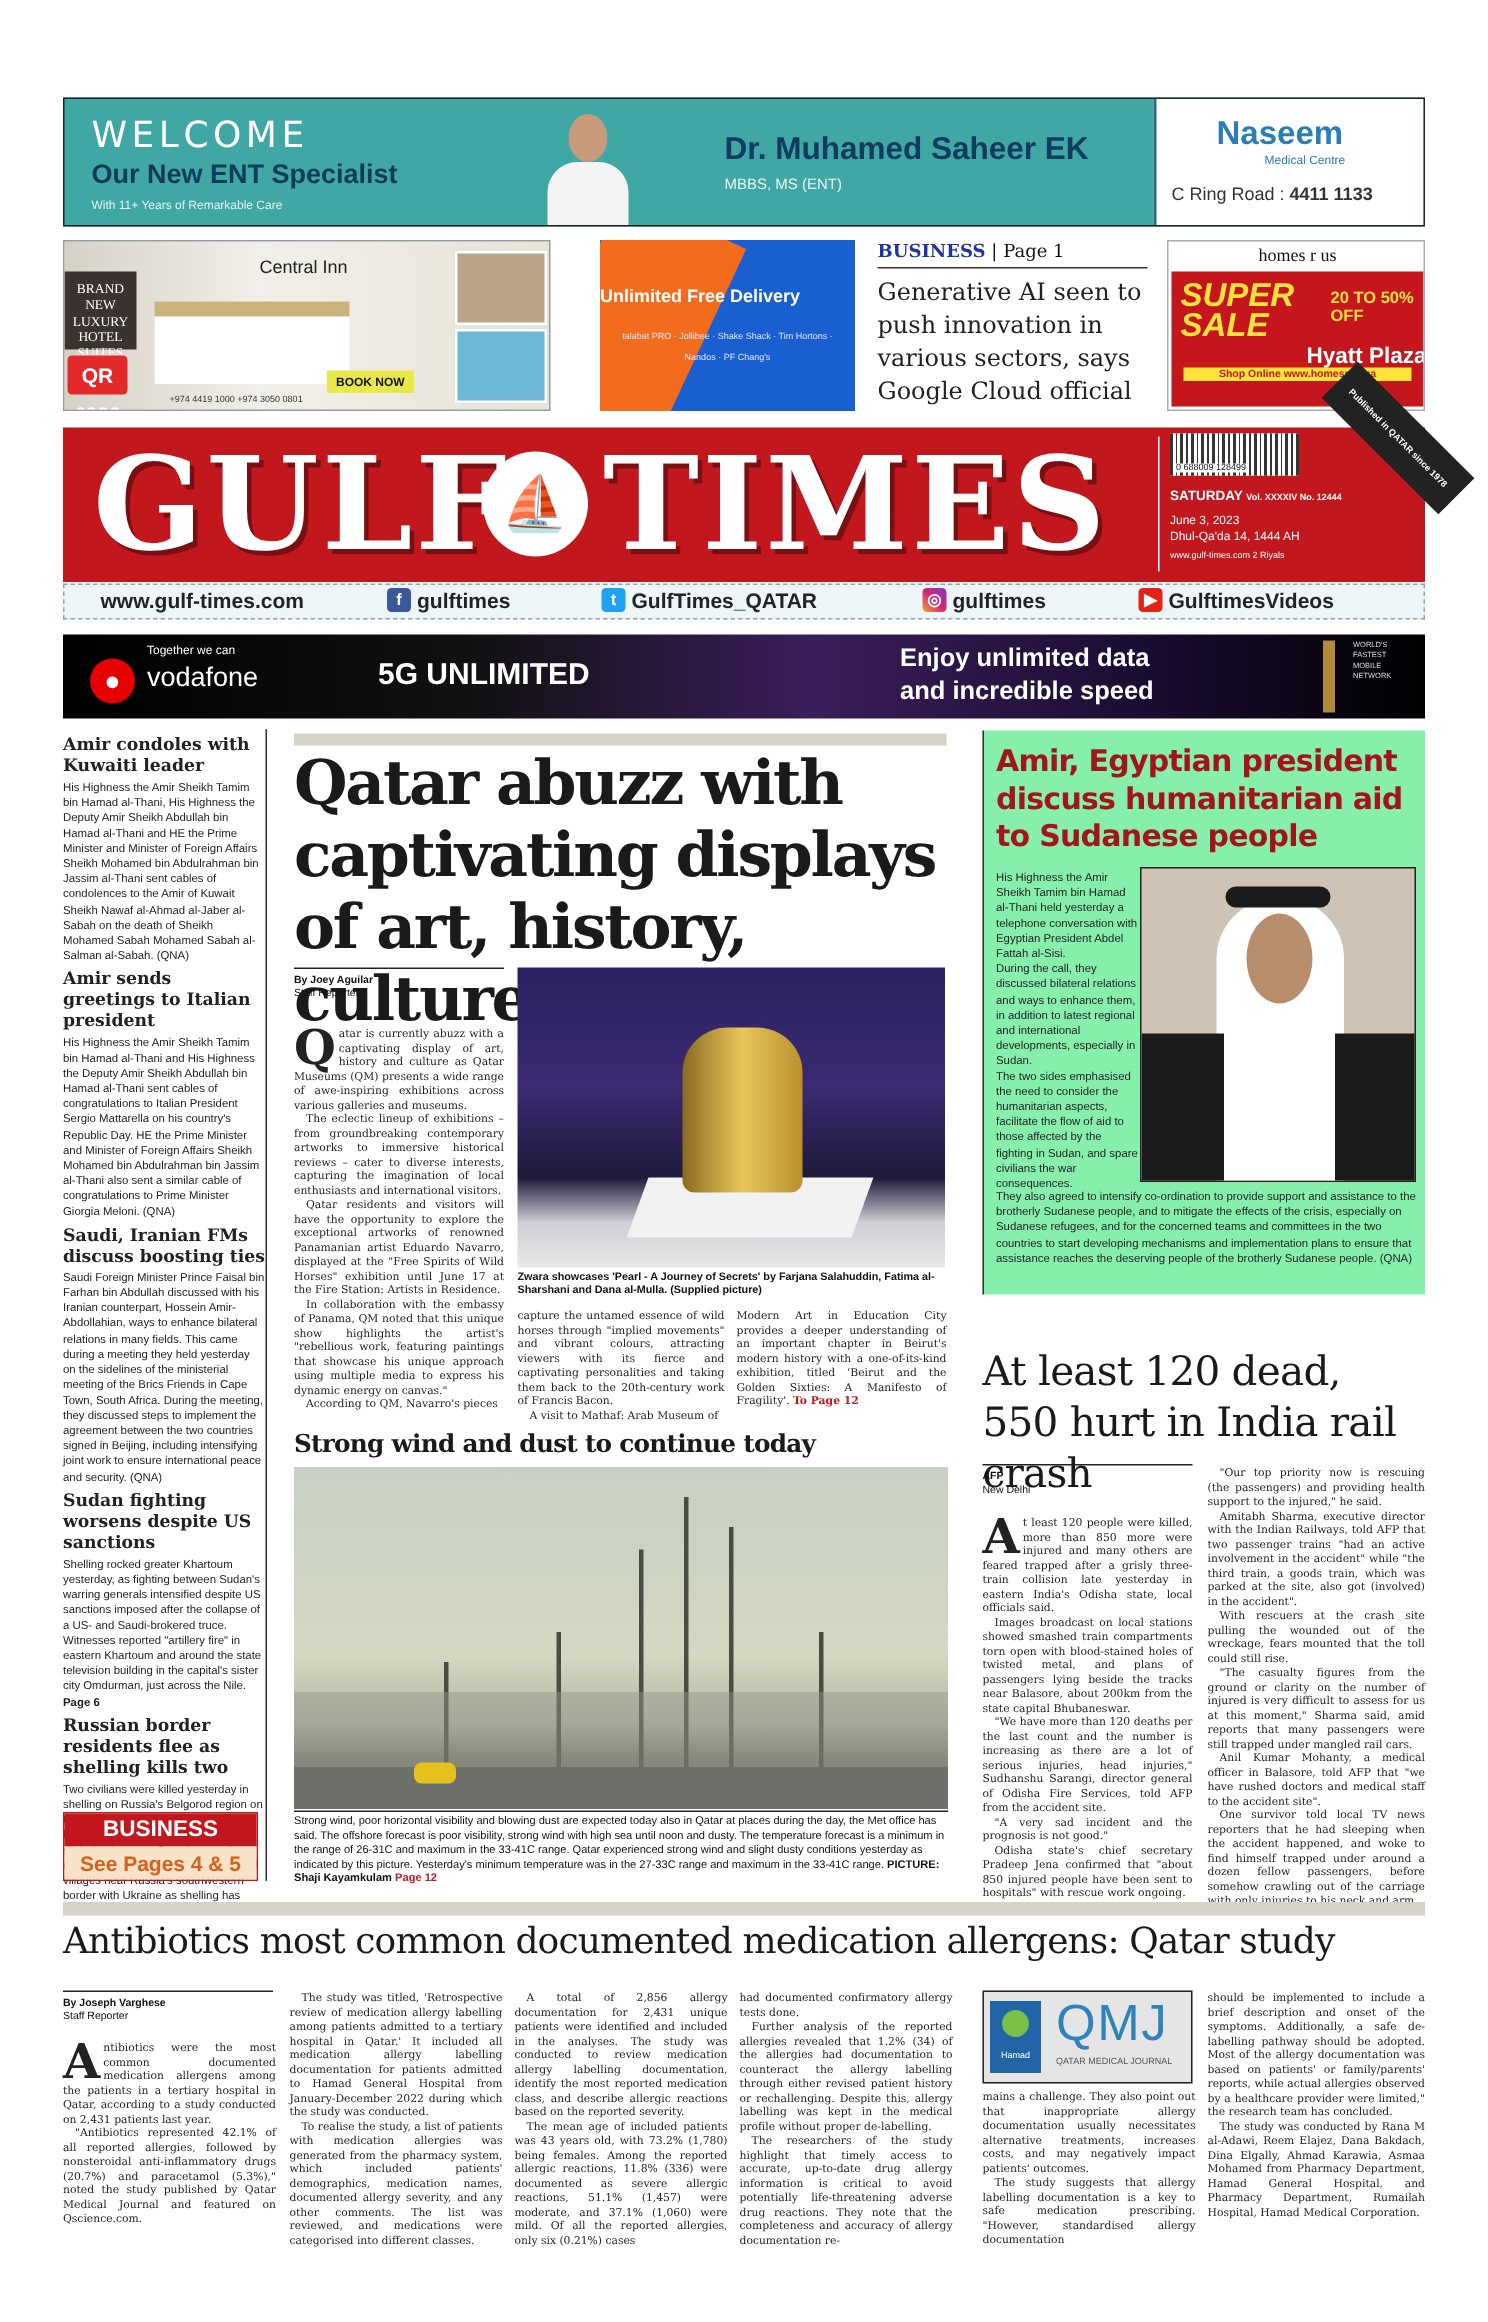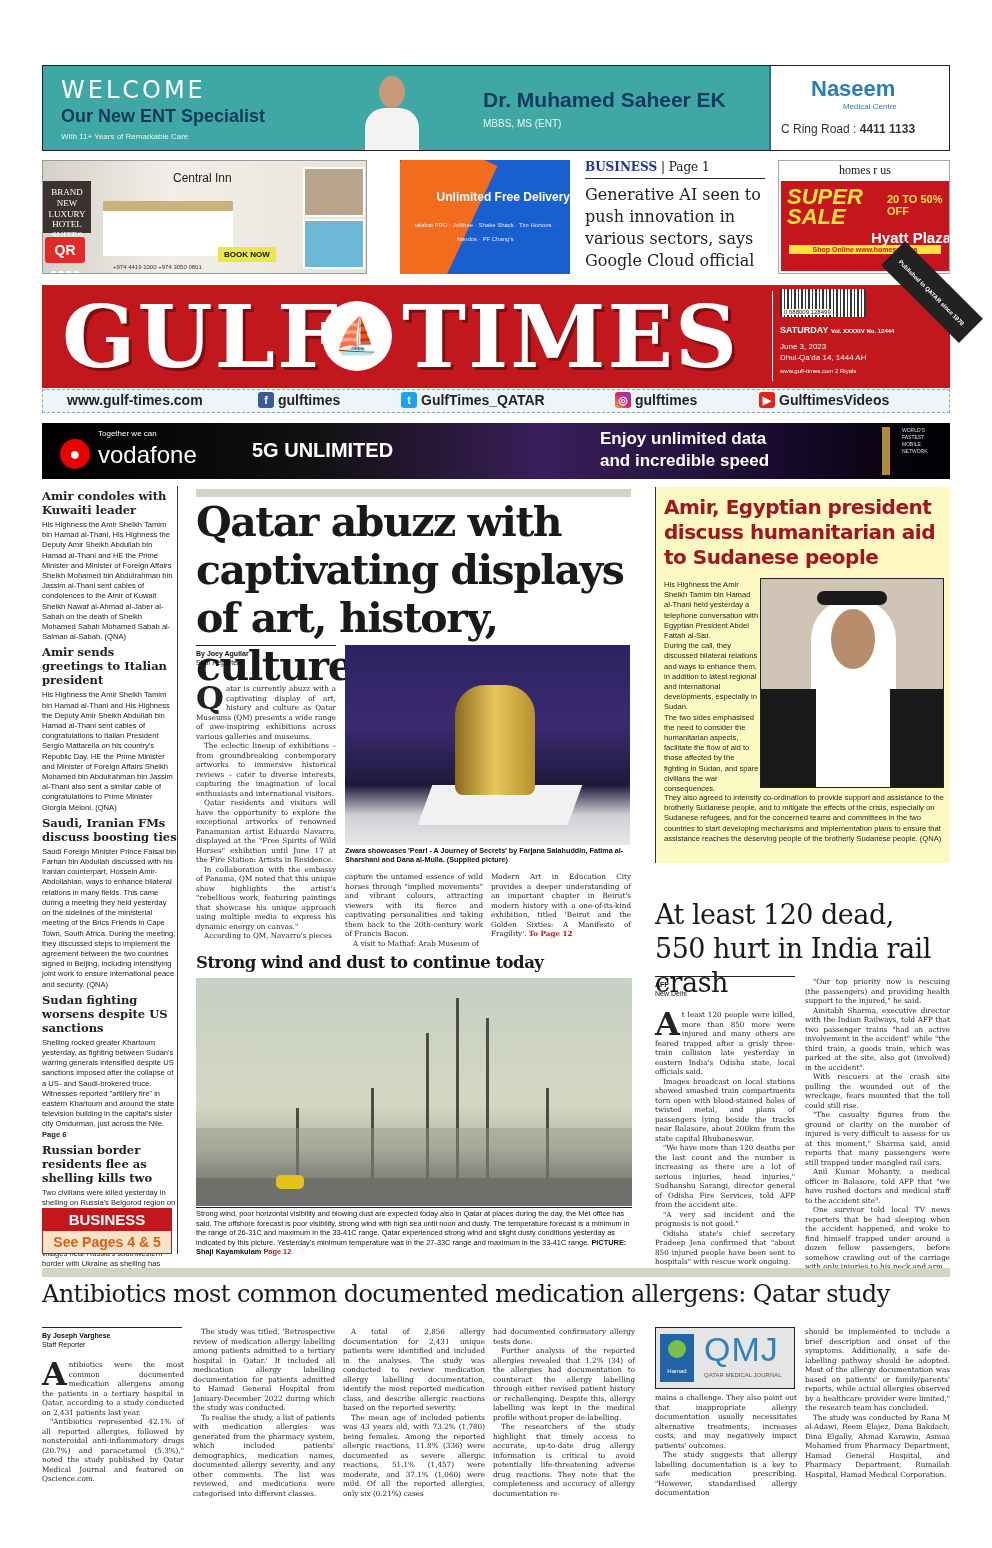--- a/index.html
+++ b/index.html
@@ -23,21 +23,21 @@
 #ad-hotel .bnl{left:0;top:20px;width:48px;height:52px;background:#3b3330;color:#fff;font-family:"Liberation Serif",serif;font-size:9px;text-align:center;padding-top:6px;line-height:1.2}
 #ad-hotel .price{left:2px;top:76px;width:40px;height:26px;background:#e32a2a;color:#fff;font-size:14px;font-weight:bold;text-align:center;line-height:26px;border-radius:3px}
 #ad-hotel .brand{left:130px;top:10px;font-size:12px;color:#222}
 #ad-hotel .bed{left:60px;top:40px;width:130px;height:55px;background:#fff;border-top:10px solid #cbb27a}
 #ad-hotel .pic1{left:260px;top:6px;width:62px;height:50px;background:#b9a58c;border:2px solid #fff}
 #ad-hotel .pic2{left:260px;top:58px;width:62px;height:50px;background:#6cb8d6;border:2px solid #fff}
 #ad-hotel .book{left:175px;top:86px;background:#e8e84a;color:#111;font-size:8px;font-weight:bold;padding:3px 6px}
 #ad-hotel .ph{left:70px;top:103px;font-size:6px;color:#333}
 #ad-talabat{left:400px;top:160px;width:170px;height:114px;background:#1a5fd0;overflow:hidden}
 #ad-talabat .sw{left:-20px;top:-20px;width:90px;height:150px;background:#f36b1c;transform:rotate(25deg)}
-#ad-talabat .tt{left:0;top:30px;width:170px;text-align:right;color:#fff;font-size:12px;font-weight:bold}
+#ad-talabat .tt{left:0;top:30px;width:170px;text-align:left;color:#fff;font-size:12px;font-weight:bold}
 #ad-talabat .lg{left:10px;top:58px;width:150px;color:#dfe8ff;font-size:6px;line-height:14px;text-align:center}
 #biz{left:585px;top:160px;width:180px;height:114px}
 #biz .kick{left:0;top:0;font-family:"DejaVu Serif",serif;font-size:12px}
 #biz .kick .b{color:#2033a0;font-weight:bold}
 #biz .rule{left:0;top:18px;width:180px;height:1px;background:#333}
 #biz .hl{left:0;top:24px;width:180px;font-family:"DejaVu Serif",serif;font-size:16px;line-height:22px;color:#222}
 #ad-homes{left:778px;top:160px;width:172px;height:114px;border:1px solid #aaa;background:#fff;overflow:hidden}
 #ad-homes .lg{left:0;top:2px;width:172px;text-align:center;font-family:"Liberation Serif",serif;font-size:12px}
 #ad-homes .red{left:2px;top:20px;width:168px;height:90px;background:#c4161c}
 #ad-homes .sup{left:8px;top:26px;color:#ffe23a;font-size:22px;font-weight:bold;font-style:italic;line-height:20px}
@@ -57,21 +57,21 @@
 #mast .day small{font-size:6px}
 #mast .date{left:738px;top:56px;color:#fff;font-size:8px;line-height:11px}
 #mast .web{left:738px;top:83px;color:#fff;font-size:6px}
 #mast .pub{left:835px;top:-10px;width:110px;height:34px;background:#222;transform:rotate(45deg);color:#fff;font-size:10px;font-weight:bold;text-align:center;line-height:34px}
 #social{left:42px;top:389px;width:908px;height:24px;border:1px dashed #8aa;background:#eef5f8;font-weight:bold;font-size:14px;color:#222}
 #social .it{top:2px;display:flex;align-items:center;gap:4px}
 #social .ic{width:16px;height:16px;border-radius:3px;color:#fff;font-size:11px;text-align:center;line-height:16px}
 #ad-voda{left:42px;top:423px;width:908px;height:56px;background:linear-gradient(90deg,#000 0,#111 30%,#3a1e5a 55%,#1a0c30 80%,#000 100%)}
 #ad-voda .tg{left:56px;top:6px;color:#fff;font-size:8px}
 #ad-voda .lg{left:18px;top:16px;width:30px;height:30px;border-radius:50%;background:#e60000;color:#fff;font-size:18px;text-align:center;line-height:30px}
-#ad-voda .vn{left:56px;top:18px;color:#fff;font-size:24px}
+#ad-voda .vn{left:56px;top:18px;color:#fff;font-size:18px}
 #ad-voda .g5{left:210px;top:16px;color:#fff;font-size:20px;font-weight:bold}
 #ad-voda .en{left:558px;top:5px;color:#fff;font-size:17px;font-weight:bold;line-height:22px}
 #ad-voda .aw{left:840px;top:4px;width:44px;height:48px;color:#ddd;font-size:5px;line-height:7px;padding-left:12px;border-left:8px solid #b08b3a}
 
 #left{left:42px;top:486px;width:136px;height:768px;border-right:1px solid #333}
 .lh{font-family:"DejaVu Serif",serif;font-weight:bold;font-size:11.5px;line-height:14px;color:#222;margin-top:3px}
 .lp{font-size:7.6px;line-height:10.2px;color:#222;margin-top:3px}
 #community{left:42px;top:1208px;width:130px;height:46px;border:1px solid #c2171d}
 #community .t{height:22px;background:#c2171d;color:#fff;font-weight:bold;font-size:15px;text-align:center;line-height:22px}
 #community .s{height:22px;background:#f6e3c8;color:#d9601a;font-weight:bold;font-size:14px;text-align:center;line-height:22px}
@@ -91,21 +91,21 @@
 #cul-c3{left:491px;top:872px;width:140px}
 .topage{color:#c2171d;font-weight:bold}
 
 #wind-hl{left:196px;top:953px;width:440px;font-family:"DejaVu Serif",serif;font-weight:bold;font-size:16.5px;color:#1a1a1a;letter-spacing:-.5px}
 #wind-photo{left:196px;top:978px;width:436px;height:228px;background:linear-gradient(180deg,#c7d0c4 0,#d4d7c2 55%,#b5b6a4 75%,#7d8176 85%,#5c5f5a 100%);overflow:hidden}
 #wind-photo .palm{width:3px;background:#4a4d44}
 #wind-photo .road{left:0;top:200px;width:436px;height:28px;background:#6d706b}
 #wind-photo .car{left:80px;top:197px;width:28px;height:14px;background:#e5c21b;border-radius:5px}
 #wind-cap{left:196px;top:1207px;width:436px;font-size:7.4px;line-height:9.6px;border-top:1px solid #222;padding-top:1px}
 
-#amir{left:655px;top:487px;width:295px;height:376px;background:#fef9c3;border-left:1px solid #333}
+#amir{left:655px;top:487px;width:295px;height:376px;background:#86efac;border-left:1px solid #333}
 #amir .hl{left:8px;top:8px;width:285px;color:#a3141b;font-weight:bold;font-size:20px;line-height:25px;font-family:"DejaVu Sans",sans-serif;letter-spacing:-.5px}
 #amir .body{left:8px;top:93px;width:95px;font-size:7.6px;line-height:10.2px;color:#222}
 #amir .body2{left:8px;top:306px;width:282px;font-size:7.6px;line-height:10.2px;color:#222}
 #amir .photo{left:104px;top:91px;width:184px;height:210px;border:1px solid #222;background:#cfc3b5;overflow:hidden}
 #amir .photo .gh{left:50px;top:20px;width:85px;height:190px;background:#fff;border-radius:40px 40px 0 0}
 #amir .photo .agal{left:56px;top:12px;width:70px;height:14px;background:#1a1a1a;border-radius:8px}
 #amir .photo .face{left:70px;top:30px;width:44px;height:60px;background:#b88d6c;border-radius:50%}
 #amir .photo .bisht{left:0;top:110px;width:184px;height:100px;background:linear-gradient(90deg,#1a1a1a 0,#1a1a1a 30%,transparent 30%,transparent 70%,#1a1a1a 70%)}
 
 #rail-hl{left:655px;top:898px;width:295px;font-family:"DejaVu Serif",serif;font-size:27px;line-height:34px;color:#1a1a1a;letter-spacing:-.5px}

